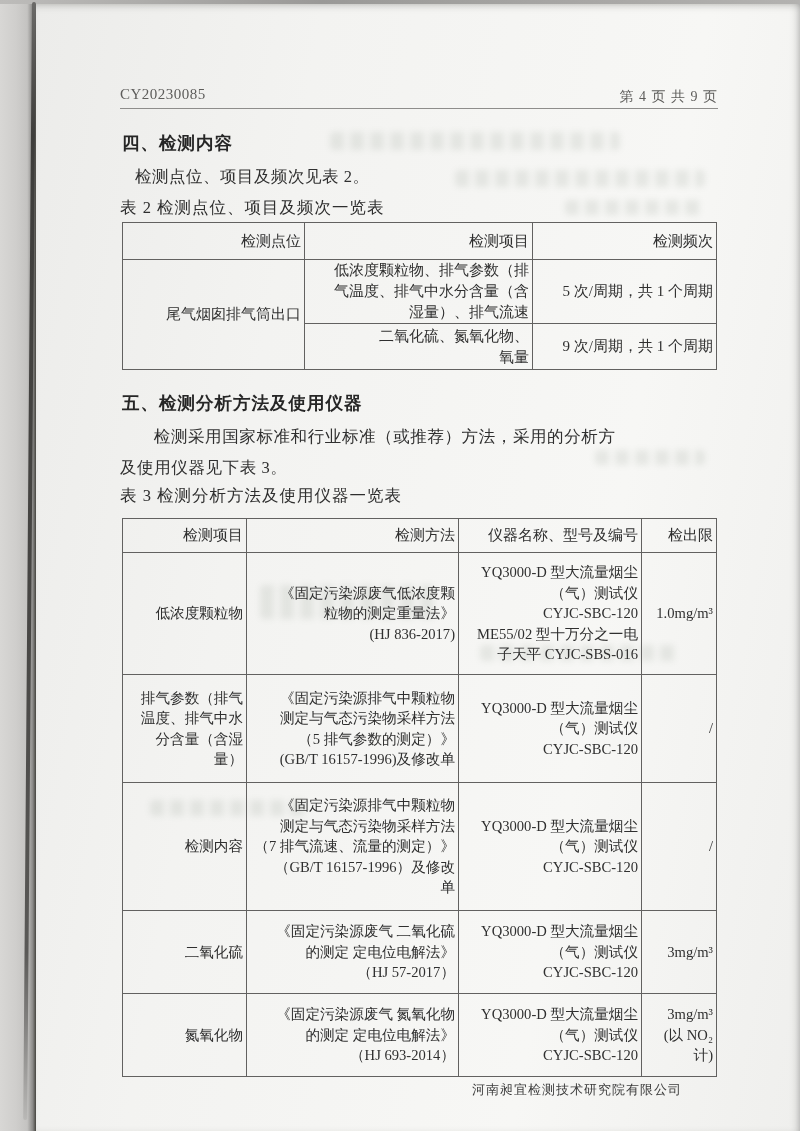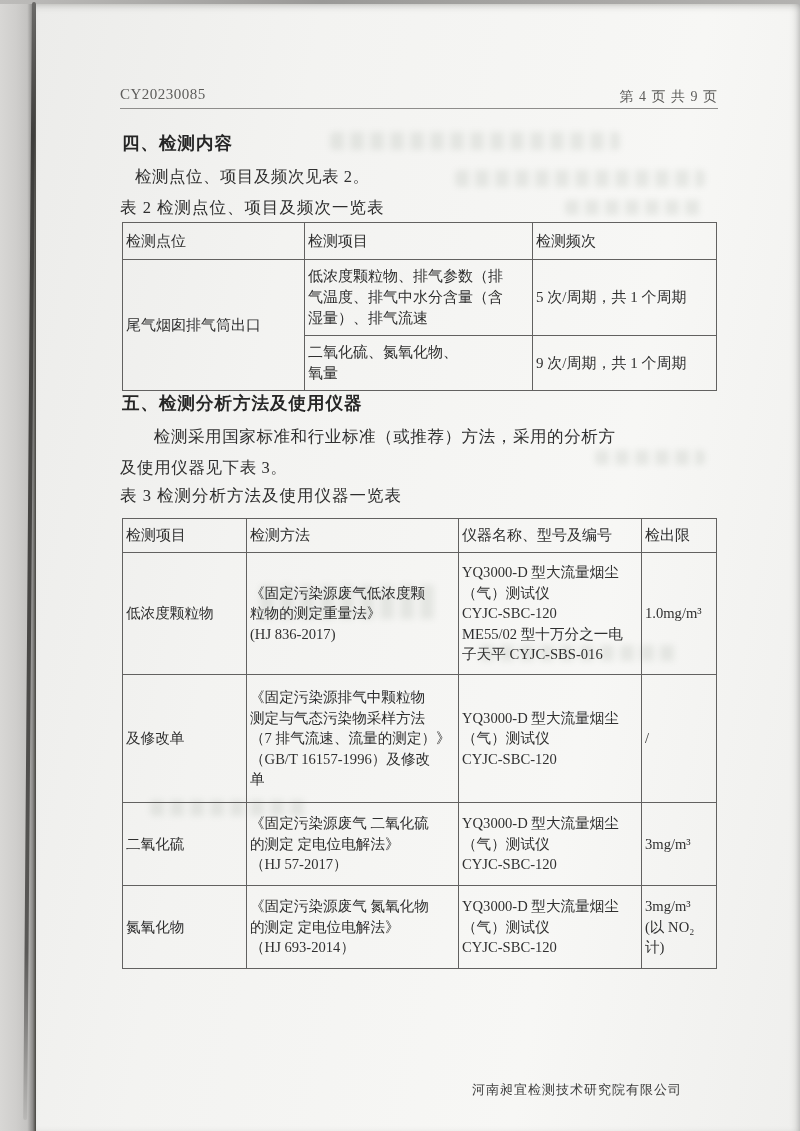--- a/index.html
+++ b/index.html
@@ -31,22 +31,22 @@
   .doc-no { position:absolute; left:0; top:0; letter-spacing:.5px; }
   .page-info { position:absolute; right:0; top:2px; font-size:14px; letter-spacing:1px; }
   .sec-title { position:absolute; left:2px; font-size:17.5px; font-weight:700; color:#262626;
     font-family:"Liberation Sans","DejaVu Sans",sans-serif; letter-spacing:1px; }
   .body-line { position:absolute; left:15px; font-size:16.5px; color:#303030; letter-spacing:.5px; }
   .caption { position:absolute; left:0; width:598px; text-align:left; font-size:16.5px; color:#2e2e2e; letter-spacing:1px; }
   .para { position:absolute; left:0; width:590px; font-size:16.5px; color:#303030;
     line-height:31px; text-indent:2.05em; white-space:pre-line; letter-spacing:.6px; }
   table { border-collapse:collapse; table-layout:fixed; position:absolute; left:2px;
     font-family:"Liberation Serif","DejaVu Serif",serif; }
-  td,th { border:1px solid #626160; text-align:left; vertical-align:middle;
-    white-space:pre-line; font-weight:400; color:#2f2f2f; padding:6px 3px; }
+  td,th { border:1px solid #626160; text-align:right; vertical-align:middle;
+    white-space:pre-line; font-weight:400; color:#2f2f2f; padding:0 3px; }
   .t2 { top:222px; width:594px; font-size:15px; }
   .t2 td,.t2 th { line-height:21px; }
   .t2 .hr-row { height:37px; }
   .t2 .r1 { height:64px; }
   .t2 .r2 { height:46px; }
   .t3 { top:518px; width:594px; font-size:14.6px; }
   .t3 td,.t3 th { line-height:20.5px; }
   .t3 .hr-row { height:34px; font-size:15px; }
   .t3 .r1 { height:122px; }
   .t3 .r2 { height:108px; }
@@ -134,22 +134,36 @@
         <td>《固定污染源废气低浓度颗
 粒物的测定重量法》
 (HJ 836-2017)</td>
         <td>YQ3000-D 型大流量烟尘
 （气）测试仪
 CYJC-SBC-120
 ME55/02 型十万分之一电
 子天平 CYJC-SBS-016</td>
         <td>1.0mg/m³</td>
       </tr>
+      <tr class="r2">
+        <td>排气参数（排气
+温度、排气中水
+分含量（含湿
+量）</td>
+        <td>《固定污染源排气中颗粒物
+测定与气态污染物采样方法
+（5 排气参数的测定）》
+(GB/T 16157-1996)及修改单</td>
+        <td>YQ3000-D 型大流量烟尘
+（气）测试仪
+CYJC-SBC-120</td>
+        <td>/</td>
+      </tr>
       <tr class="r3">
-        <td>及修改单</td>
+        <td>检测内容</td>
         <td>《固定污染源排气中颗粒物
 测定与气态污染物采样方法
 （7 排气流速、流量的测定）》
 （GB/T 16157-1996）及修改
 单</td>
         <td>YQ3000-D 型大流量烟尘
 （气）测试仪
 CYJC-SBC-120</td>
         <td>/</td>
       </tr>

